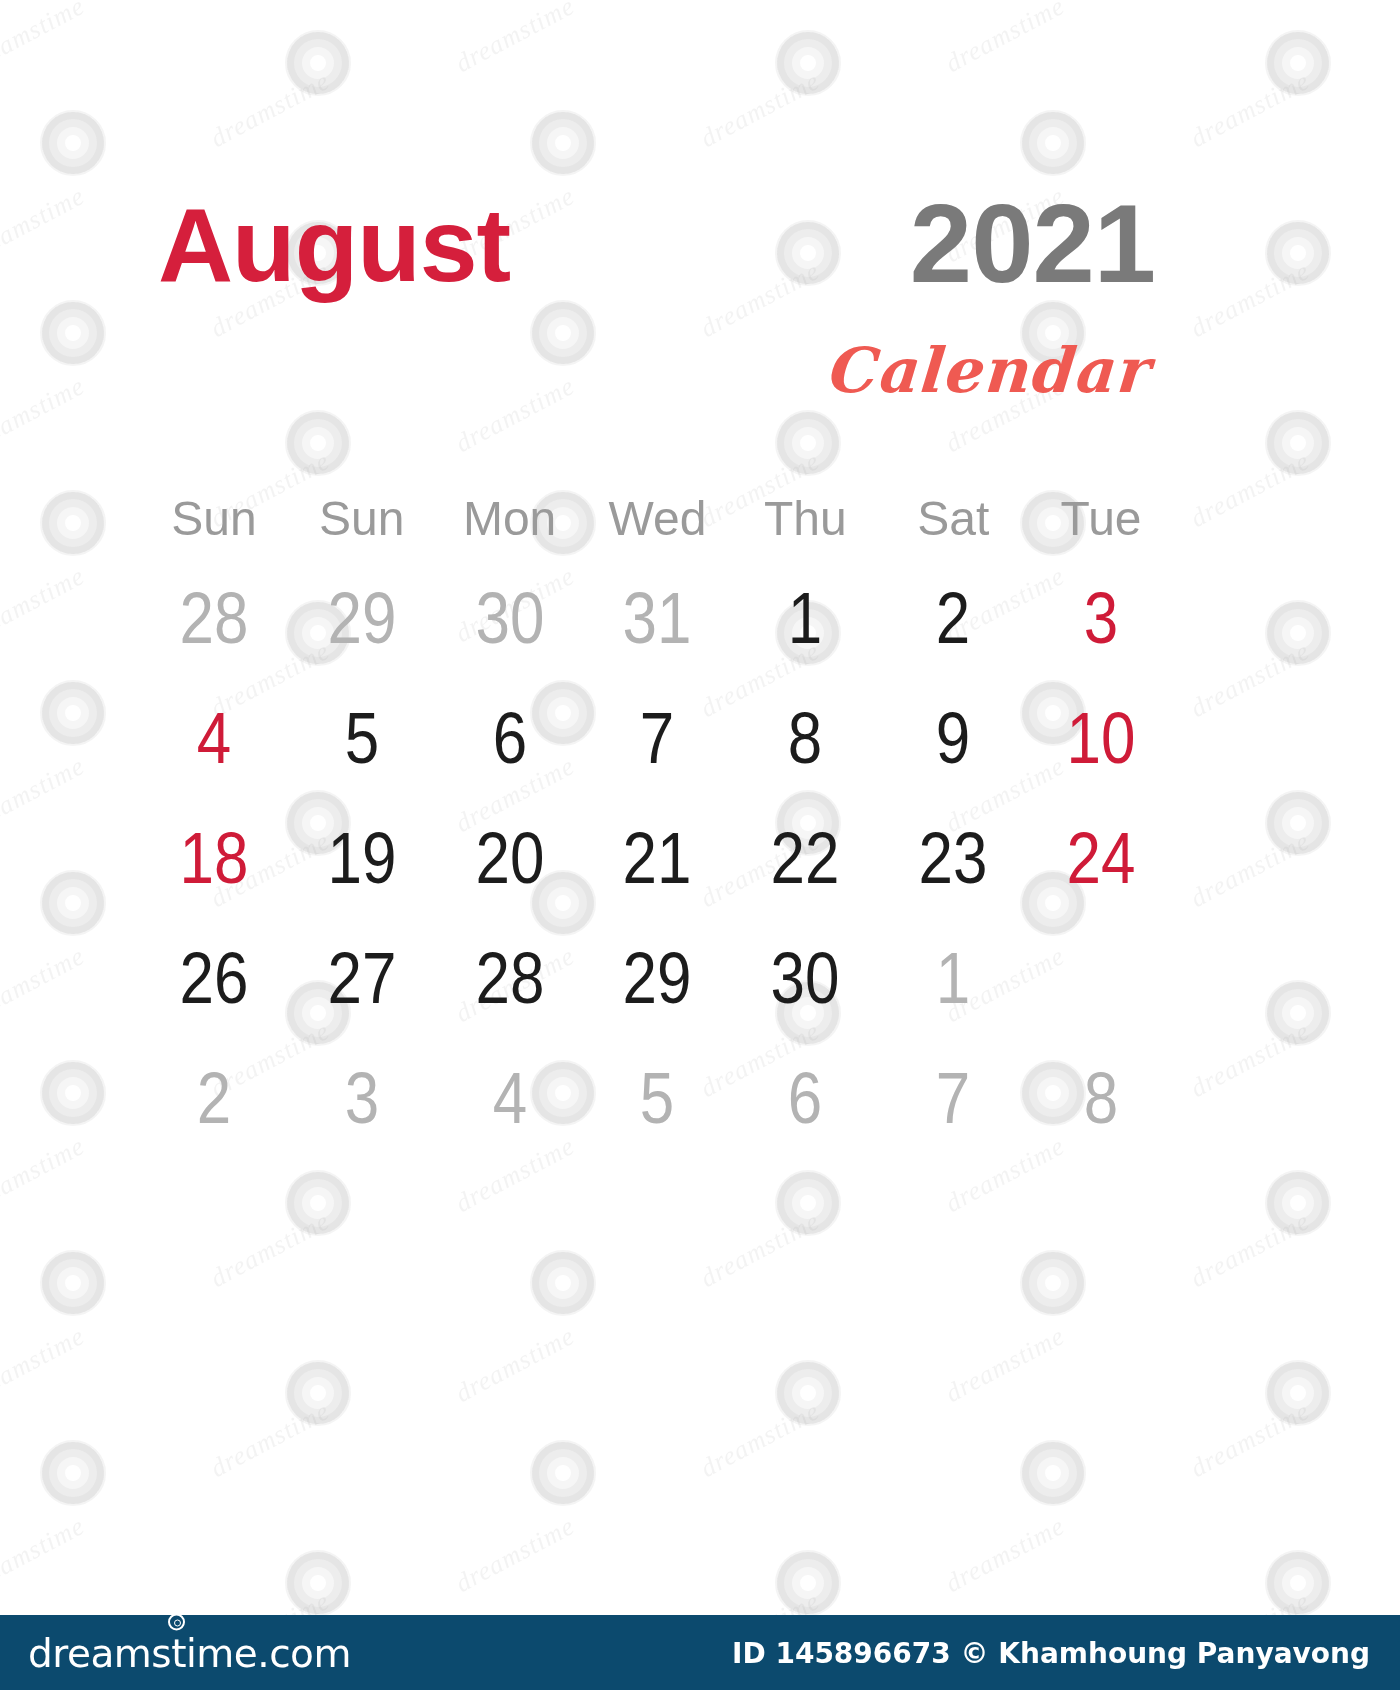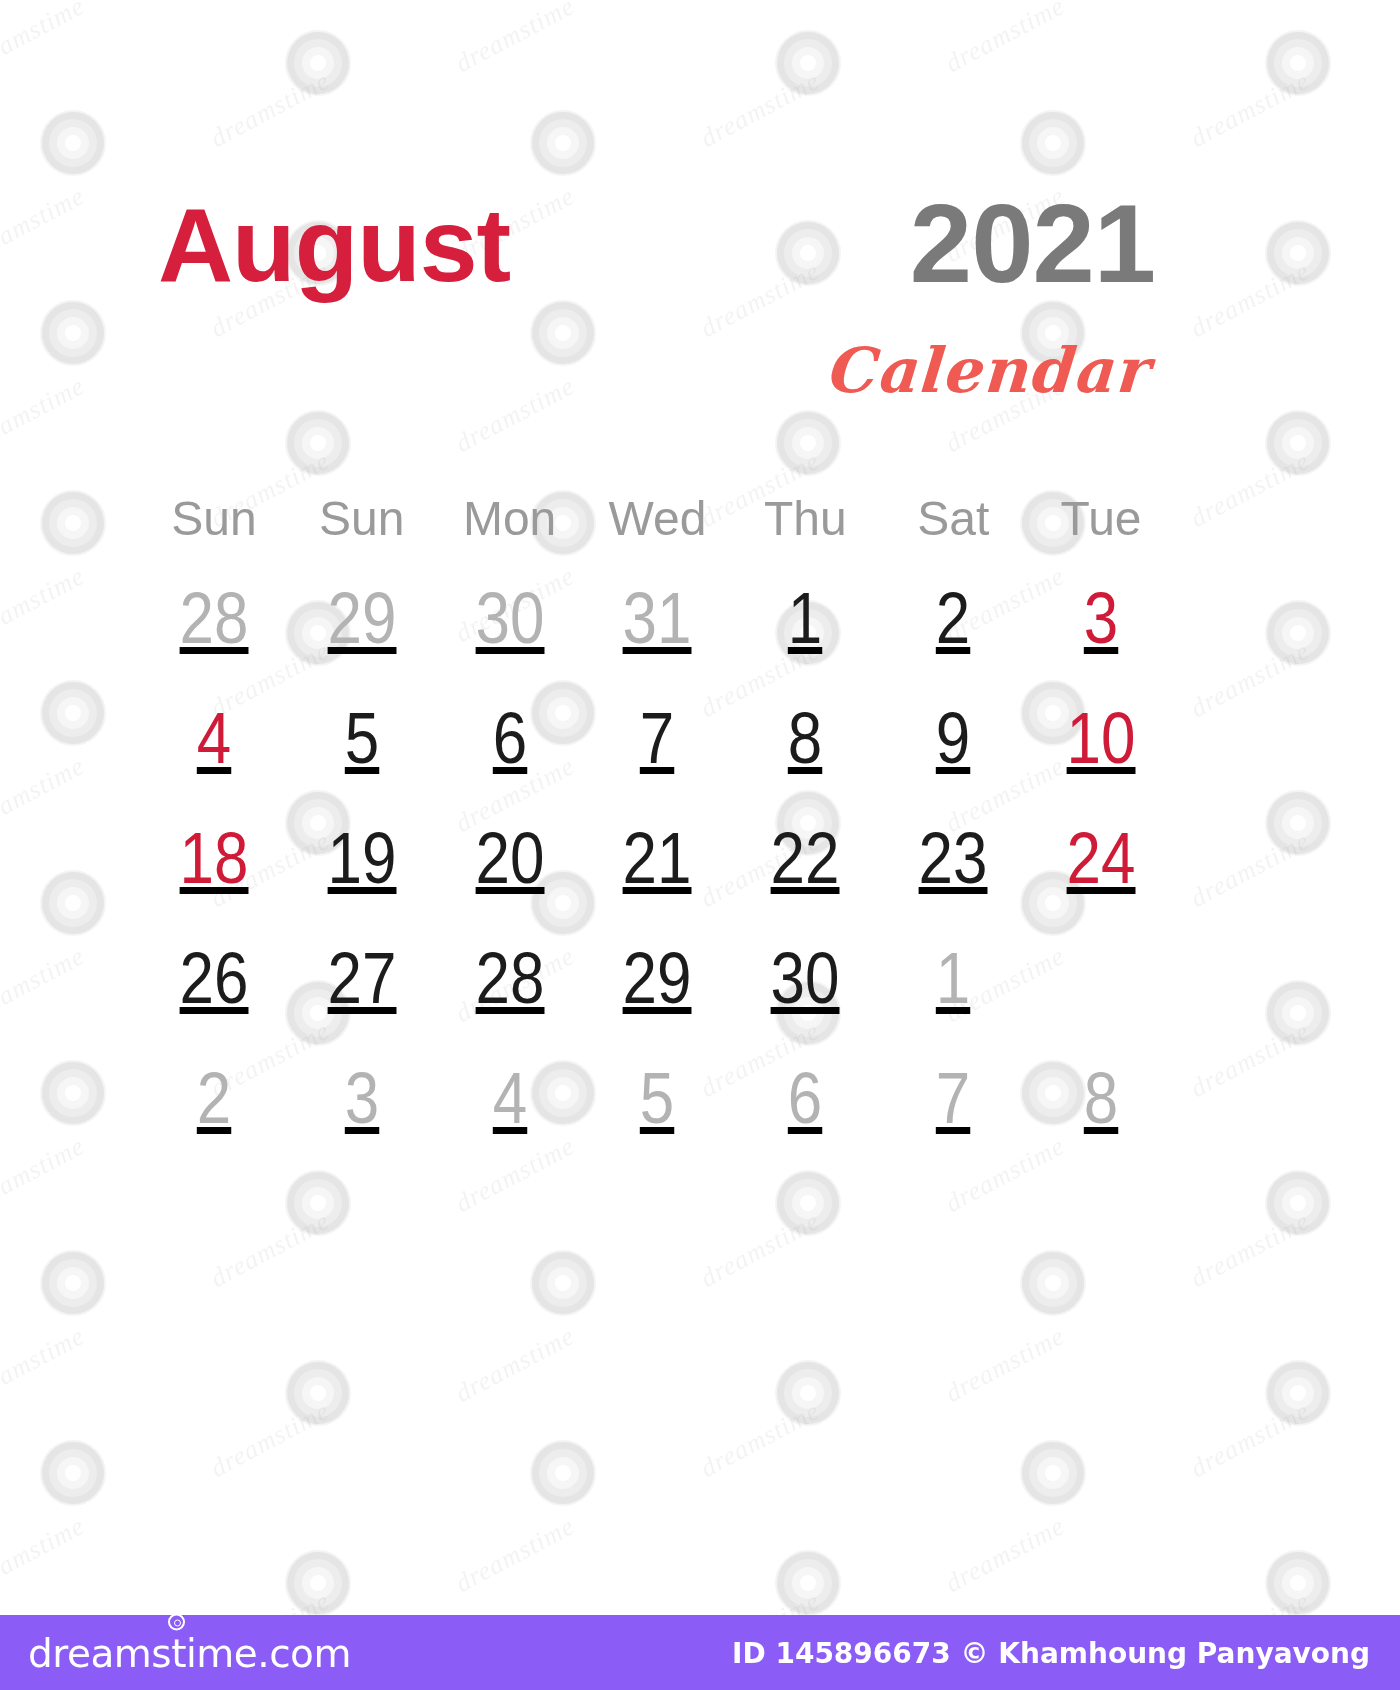--- a/index.html
+++ b/index.html
@@ -98,21 +98,21 @@
     left: 140px;
     top: 480px;
     width: 1035px;
     z-index: 10;
   }
   .row {
     display: grid;
     grid-template-columns: repeat(7, 1fr);
   }
   .row-head { height: 78px; }
-  .row-week { height: 120px; text-decoration: underline; }
+  .row-week { height: 120px; }
 
   .cell {
     display: flex;
     align-items: center;
     justify-content: center;
     line-height: 1;
     text-align: right;
   }
 
   .dow {
@@ -131,21 +131,21 @@
   .day.current  { color: #1c1c1c; }
   .day.weekend  { color: #cf1b38; }
   .day.adjacent { color: #b3b3b3; }
 
   
   .footer {
     position: absolute;
     left: 0; bottom: 0;
     width: 1400px;
     height: 75px;
-    background: #8b5cf6;
+    background: #0c4a6e;
     z-index: 20;
     display: flex;
     align-items: center;
   }
   .ds-logo {
     position: absolute;
     left: 28px;
     top: 50%;
     transform: translateY(-50%);
     display: flex;

